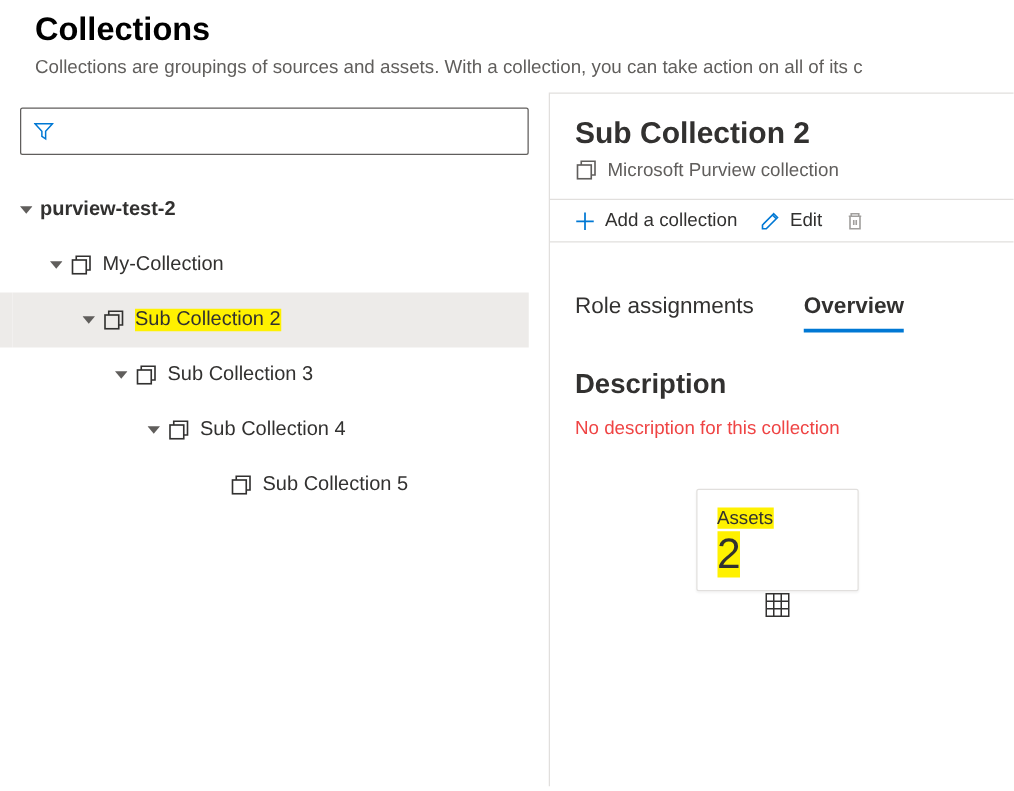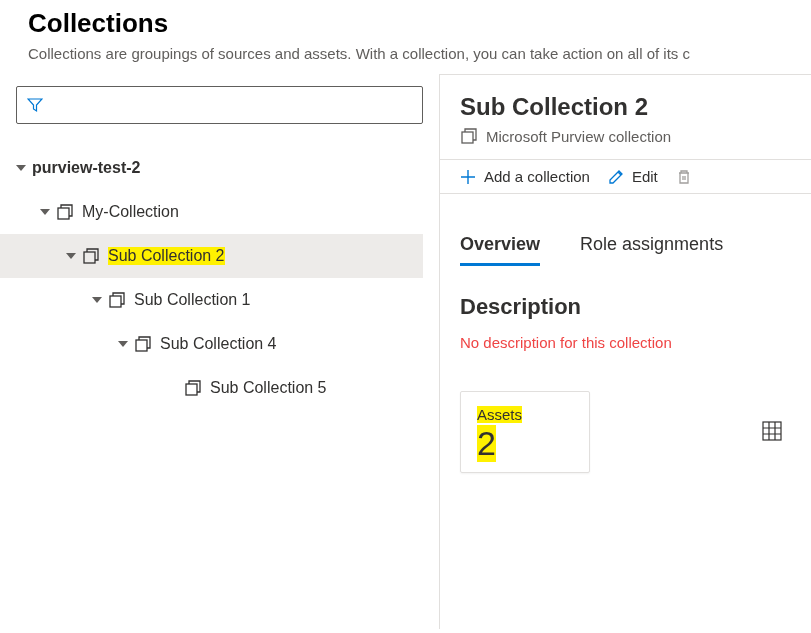--- a/index.html
+++ b/index.html
@@ -161,20 +161,21 @@
     }
     .section-text {
       font-size: 15px;
       color: #ef4444;
     }
     .card-row {
       display: flex;
       justify-content: space-between;
       align-items: center;
       padding: 40px 28px 0 20px;
+      flex-direction: column;
     }
     .asset-card {
       border: 1px solid #e1dfdd;
       border-radius: 2px;
       padding: 14px 16px 10px 16px;
       width: 130px;
       box-shadow: 0 1px 2px rgba(0,0,0,0.05);
     }
     .asset-label {
       font-size: 15px;
@@ -250,21 +251,21 @@
           <svg width="10" height="10" viewBox="0 0 10 10" fill="#605e5c">
               <path d="M0 2 L10 2 L5 8 Z"></path>
             </svg>
         </span>
         <span class="tree-icon">
           <svg width="18" height="18" viewBox="0 0 18 18" fill="none" stroke="#323130" stroke-width="1.3">
               <rect x="2" y="5" width="11" height="11"></rect>
               <path d="M5 5 V2 H16 V13 H13"></path>
             </svg>
         </span>
-        <span class="tree-label">Sub Collection 1</span>
+        <span class="tree-label">Sub Collection 3</span>
       </div>
 
       <div class="tree-row indent-4">
         <span class="chevron">
           <svg width="10" height="10" viewBox="0 0 10 10" fill="#605e5c">
               <path d="M0 2 L10 2 L5 8 Z"></path>
             </svg>
         </span>
         <span class="tree-icon">
           <svg width="18" height="18" viewBox="0 0 18 18" fill="none" stroke="#323130" stroke-width="1.3">
@@ -314,22 +315,22 @@
         <span>Edit</span>
       </div>
       <div class="toolbar-btn">
         <svg width="16" height="16" viewBox="0 0 16 16" fill="none" stroke="#a19f9d" stroke-width="1.3">
             <path d="M3 4 H13 M5 4 V2 H11 V4 M4 4 V14 H12 V4 M7 7 V11 M9 7 V11"></path>
           </svg>
       </div>
     </div>
 
     <div class="tabs">
+      <div class="tab">Role assignments</div>
       <div class="tab active">Overview</div>
-      <div class="tab">Role assignments</div>
     </div>
 
     <div class="section">
       <div class="section-title">Description</div>
       <div class="section-text">No description for this collection</div>
     </div>
 
     <div class="card-row">
       <div class="asset-card">
         <span class="asset-label highlight">Assets</span><br>

